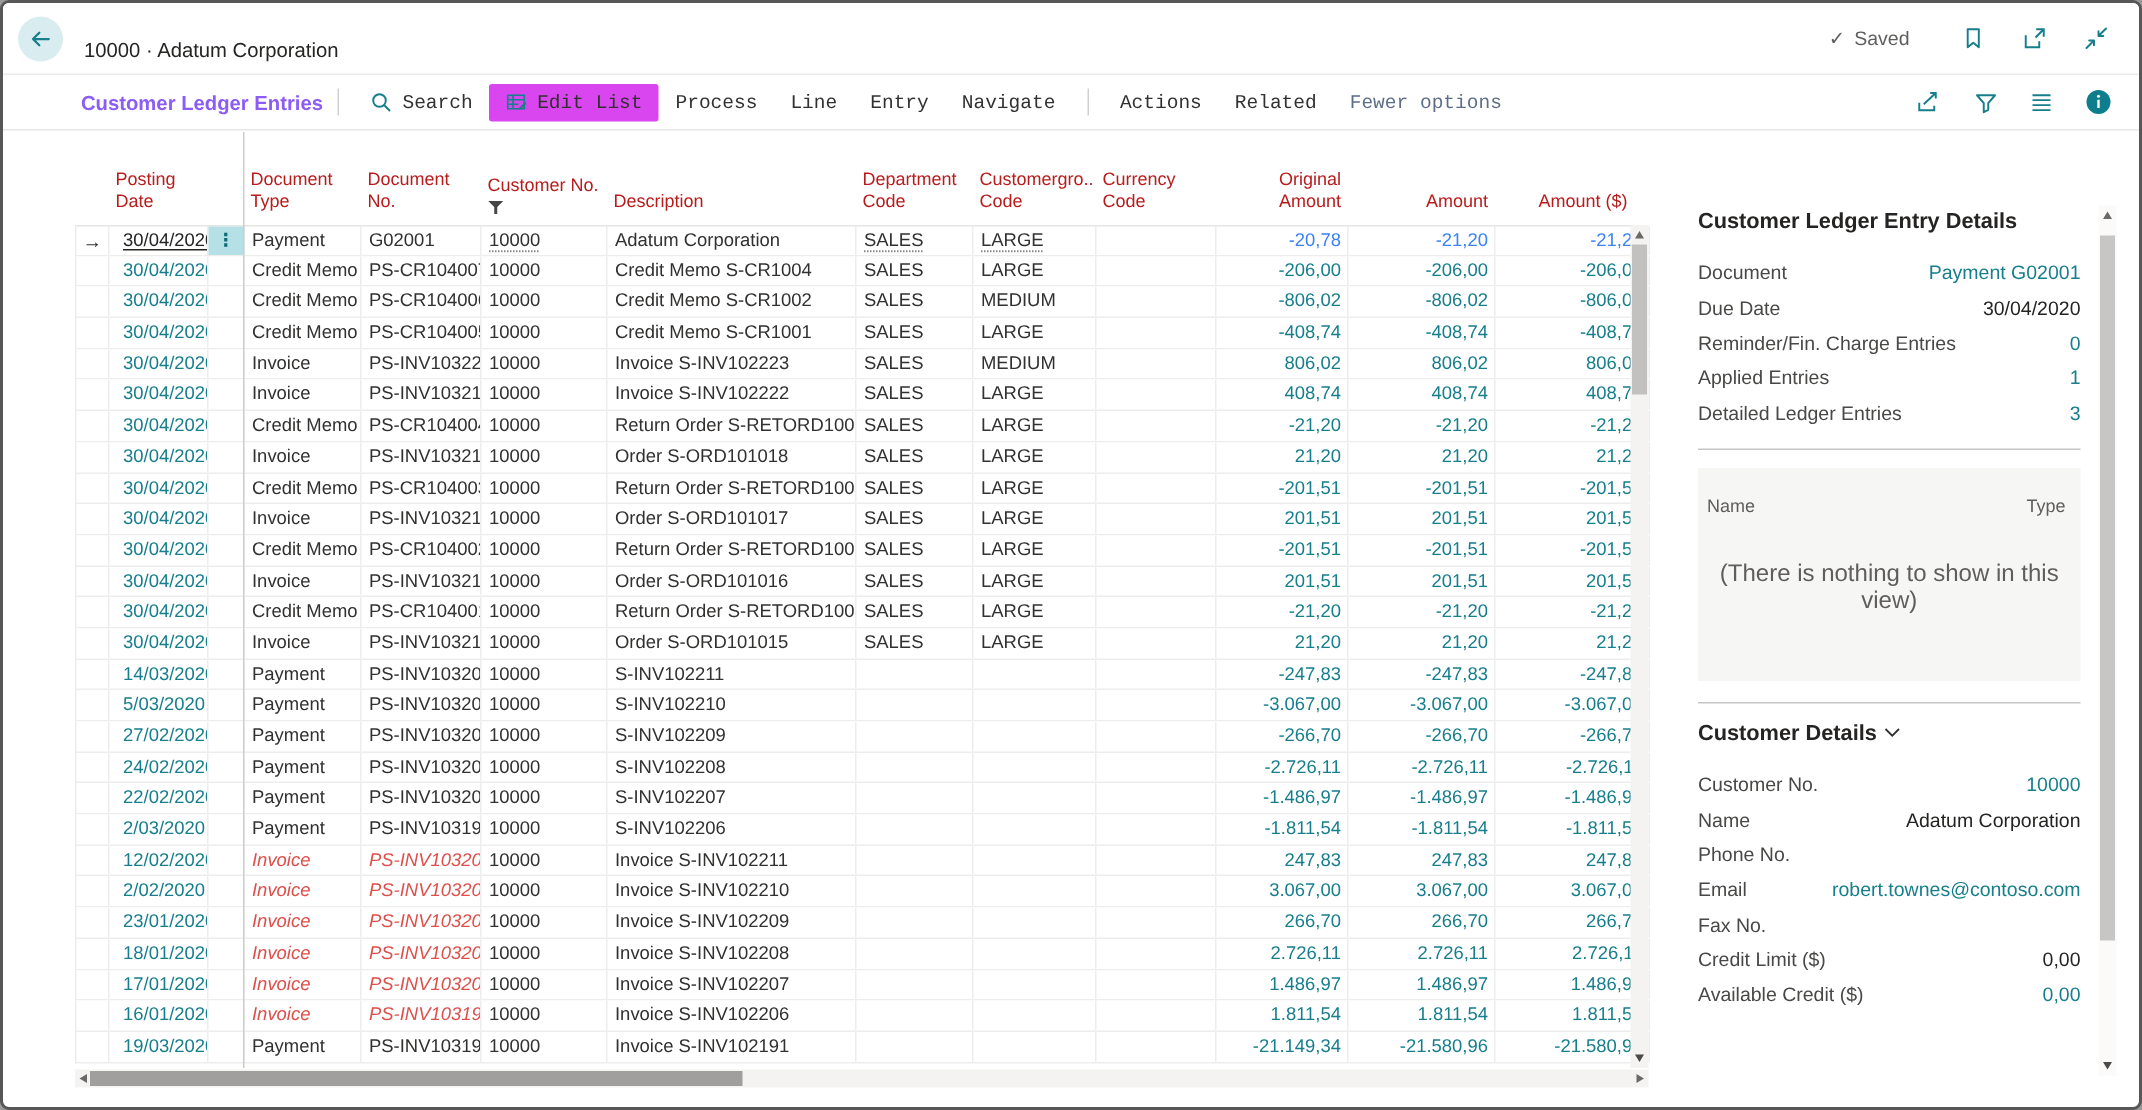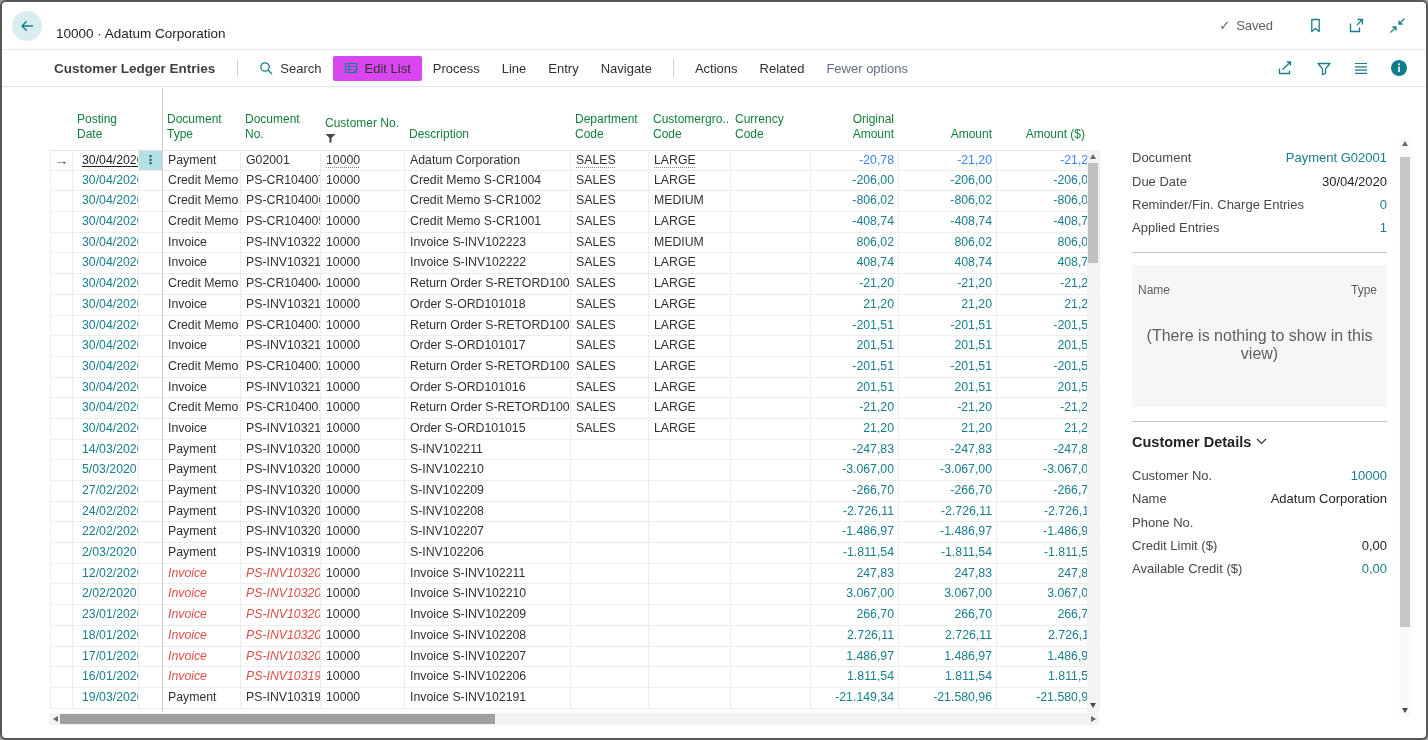--- a/index.html
+++ b/index.html
@@ -14,32 +14,32 @@
   .back-btn{width:30px;height:30px;border-radius:50%;background:#d9edf0;display:flex;
     align-items:center;justify-content:center;margin-right:14px;cursor:pointer;flex:none;}
   .page-title{font-size:13.5px;color:#252423;margin-top:16px;}
   .topbar .spacer{flex:1;}
   .saved{display:flex;align-items:center;gap:6px;color:#605e5c;font-size:13px;margin-right:34px;}
   .top-icons{display:flex;align-items:center;gap:24px;}
   .icon-btn{display:flex;align-items:center;justify-content:center;cursor:pointer;}
   
   .ribbon{position:absolute;top:48px;left:0;right:0;height:37px;display:flex;align-items:center;
     padding:0 18px 0 52px;border-bottom:1px solid #e8e6e4;box-sizing:border-box;background:#fff;}
-  .ribbon-caption{font-size:13.5px;font-weight:bold;color:#404040;margin-right:12px;white-space:nowrap;}
+  .ribbon-caption{font-size:13.5px;font-weight:bold;color:#8b5cf6;white-space:nowrap;}
   .vsep{width:1px;height:18px;background:#d2d0ce;margin:0 10px;flex:none;}
   .menu-item{font-size:13px;color:#323130;padding:5px 11px;display:flex;align-items:center;gap:7px;
-    white-space:nowrap;cursor:pointer;border-radius:2px;}
+    white-space:nowrap;cursor:pointer;border-radius:2px;font-family:Liberation Mono, monospace;}
   .menu-item.active{background:#d946ef;}
   .menu-item.muted{color:#5f6e87;}
   .ribbon-right{margin-left:auto;display:flex;align-items:center;gap:21px;}
   
   :root{--cols:22px 66px 24px 78px 80px 84px 166px 78px 82px 80px 88px 98px 103px;}
   .thead{position:absolute;left:48px;top:86px;width:1049px;height:62px;display:grid;
     grid-template-columns:var(--cols);align-items:end;background:#fff;}
-  .th{font-size:12px;color:#15803d;padding:0 0 7px 5px;line-height:1.3;white-space:pre-line;overflow:hidden;}
+  .th{font-size:12px;color:#b91c1c;padding:0 0 7px 5px;line-height:1.3;white-space:pre-line;overflow:hidden;}
   .th.right{text-align:right;padding-right:4px;padding-left:0;}
   .th.right-last{text-align:right;padding-right:14px;padding-left:0;}
   .th-flex{display:flex;flex-direction:column;gap:2px;}
   .tbody{position:absolute;left:48px;top:148px;width:1049px;}
   .trow{display:grid;grid-template-columns:var(--cols);height:20.7px;border-bottom:1px solid #ededec;
     border-left:1px solid #ededec;box-sizing:border-box;background:#fff;cursor:default;}
   .trow:first-child{border-top:1px solid #e6e5e4;}
   .c-cell{border-right:1px solid #ededec;font-size:12.3px;line-height:19.5px;white-space:nowrap;
     overflow:hidden;box-sizing:border-box;}
   .c-selcol{text-align:center;color:#323130;font-size:13px;}
@@ -613,36 +613,43 @@
     <div class="arr down"></div>
   </div>
 
   <div class="hscroll">
     <div class="arr left"></div>
     <div class="thumb"></div>
     <div class="arr right"></div>
   </div>
 
   <div class="factbox">
+    <div class="fb-h" style="margin-top:8px;">
+      <span>Customer Ledger Entry Details</span>
+    </div>
     <div class="fb-fields">
         <div class="fb-row">
           <span class="fb-label">Document</span>
           <span class="fb-value link">Payment G02001</span>
         </div>
         <div class="fb-row">
           <span class="fb-label">Due Date</span>
           <span class="fb-value">30/04/2020</span>
         </div>
         <div class="fb-row">
           <span class="fb-label">Reminder/Fin. Charge Entries</span>
           <span class="fb-value link">0</span>
         </div>
         <div class="fb-row">
           <span class="fb-label">Applied Entries</span>
           <span class="fb-value link">1</span>
+        </div>
+        <div class="fb-row">
+          <span class="fb-label">Detailed Ledger Entries</span>
+          <span class="fb-value link">3</span>
         </div>
       </div>
 
     <div class="fb-div"></div>
 
     <div class="fb-box">
       <div class="fb-box-head">
         <span>Name</span>
         <span>Type</span>
       </div>
@@ -664,20 +671,28 @@
         </div>
         <div class="fb-row">
           <span class="fb-label">Name</span>
           <span class="fb-value">Adatum Corporation</span>
         </div>
         <div class="fb-row">
           <span class="fb-label">Phone No.</span>
           <span class="fb-value"></span>
         </div>
         <div class="fb-row">
+          <span class="fb-label">Email</span>
+          <span class="fb-value link">robert.townes@contoso.com</span>
+        </div>
+        <div class="fb-row">
+          <span class="fb-label">Fax No.</span>
+          <span class="fb-value"></span>
+        </div>
+        <div class="fb-row">
           <span class="fb-label">Credit Limit ($)</span>
           <span class="fb-value">0,00</span>
         </div>
         <div class="fb-row">
           <span class="fb-label">Available Credit ($)</span>
           <span class="fb-value link">0,00</span>
         </div>
       </div>
   </div>
 

